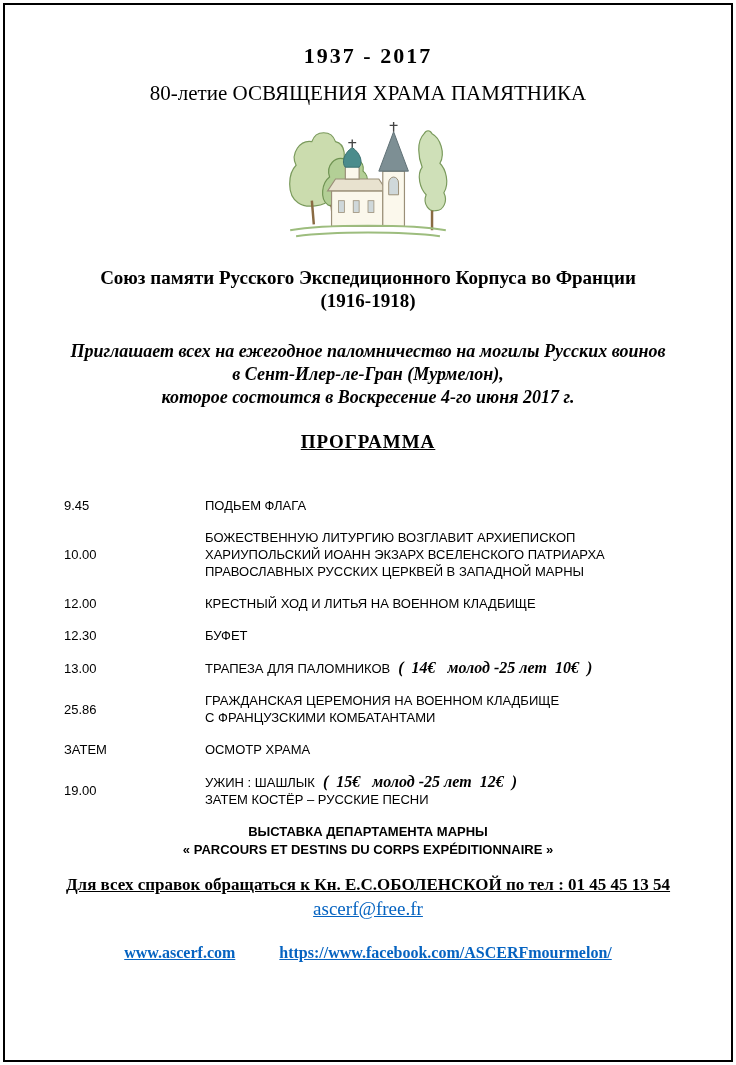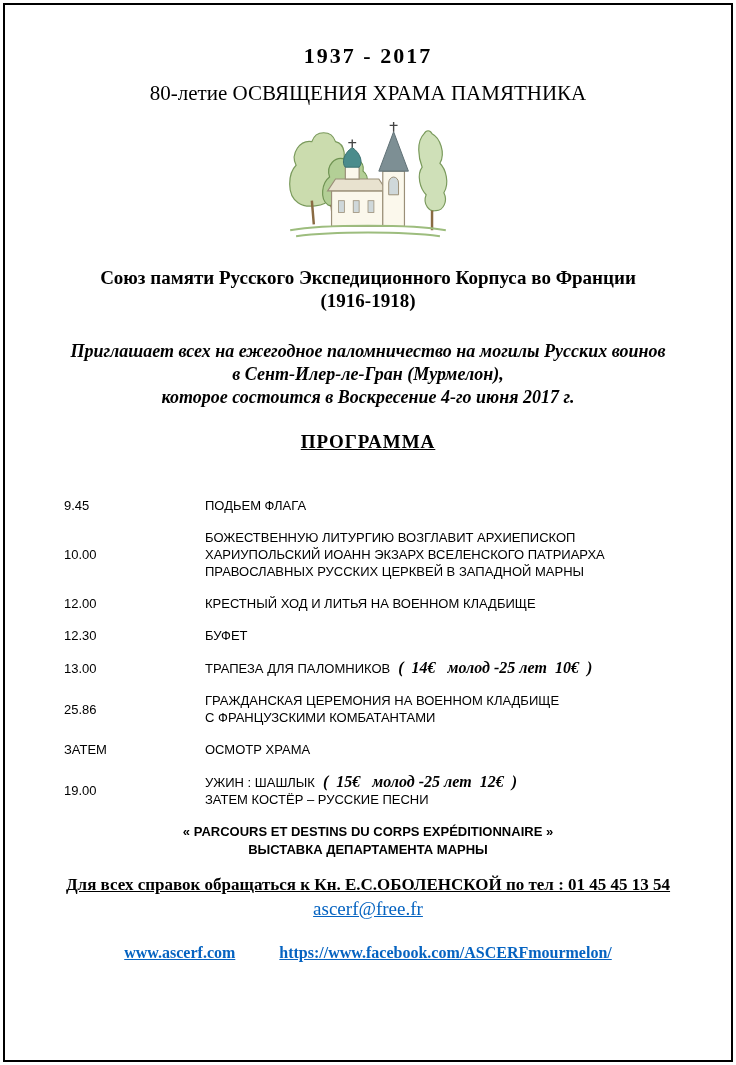--- a/index.html
+++ b/index.html
@@ -171,22 +171,22 @@
       <div class="time">19.00</div>
       <div class="desc">
         <div><span>УЖИН  : ШАШЛЫК</span><span class="price">(  15€   молод -25 лет  12€  )</span></div>
         <div>ЗАТЕМ КОСТЁР – РУССКИЕ ПЕСНИ</div>
       </div>
     </div>
 
   </div>
 
   <div class="exhibition">
+    <div>ВЫСТАВКА ДЕПАРТАМЕНТА МАРНЫ</div>
     <div>«  PARCOURS ET DESTINS DU CORPS EXPÉDITIONNAIRE »</div>
-    <div>ВЫСТАВКА ДЕПАРТАМЕНТА МАРНЫ</div>
   </div>
 
   <div class="contact">
     <span class="contact-line">Для всех справок обращаться к Кн. Е.С.ОБОЛЕНСКОЙ по тел : 01 45 45 13 54</span>
   </div>
   <div class="email-line">
     <a href="#">ascerf@free.fr</a>
   </div>
 
   <div class="links">

